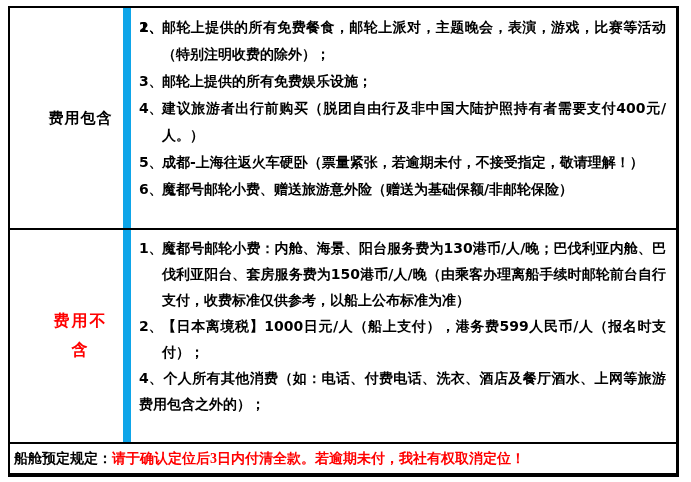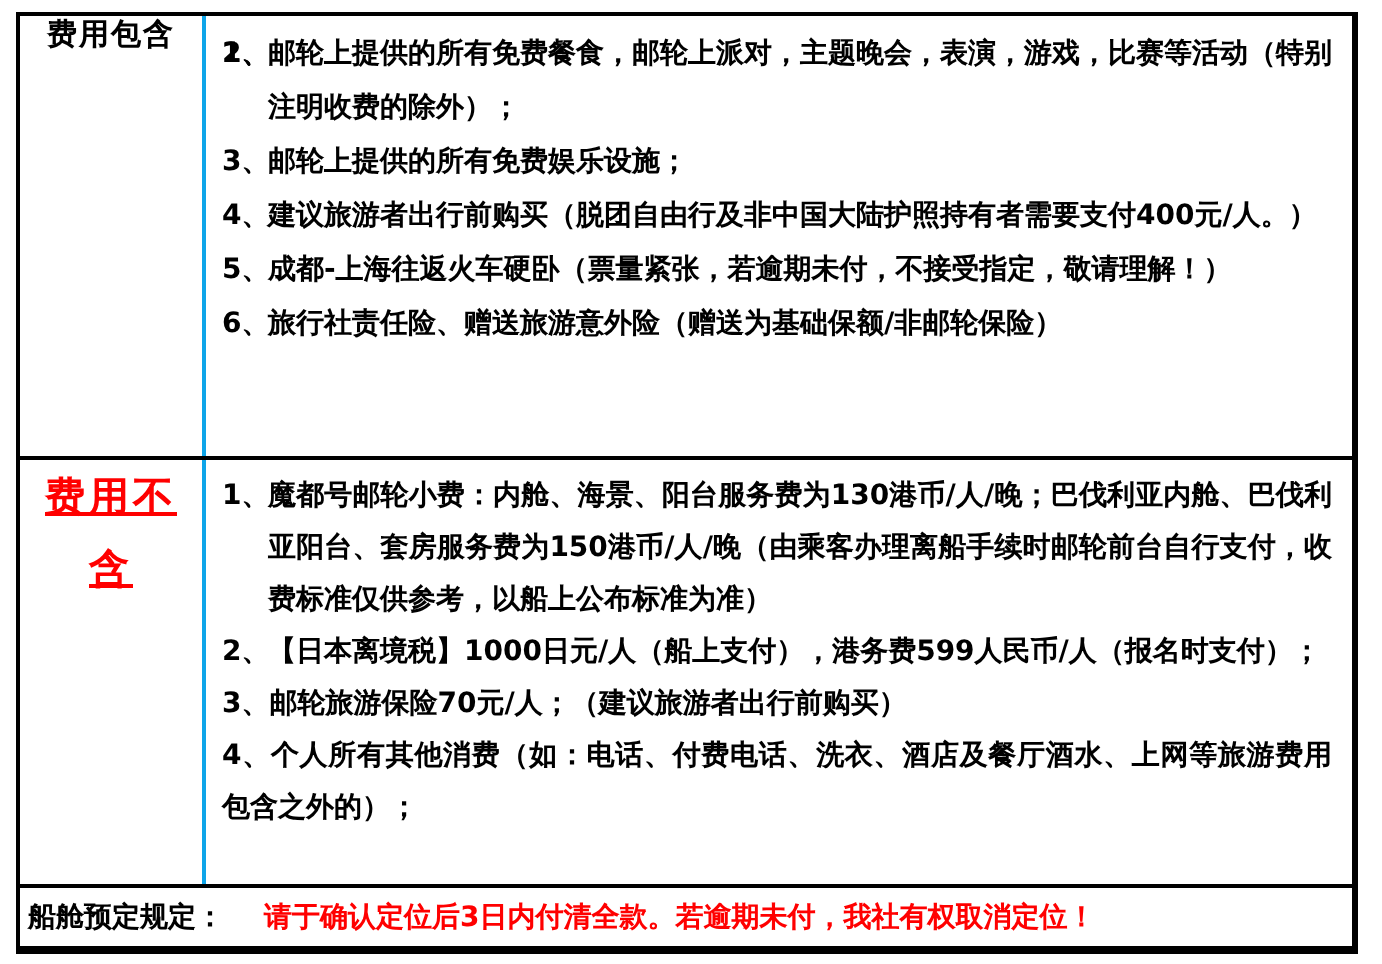--- a/index.html
+++ b/index.html
@@ -20,42 +20,43 @@
     left: 8px;
     top: 6px;
     width: 671px;
     border: 2px solid #000;
     border-right-width: 3px;
     border-bottom-width: 4px;
     background: #fff;
   }
 
   .row { display: flex; border-bottom: 2px solid #000; }
-  .row:last-child { border-bottom: none; }
+  .row:last-child { border-bottom: none; font-family: Liberation Serif, serif; }
 
   .label-cell {
     flex: 0 0 93px;
     width: 93px;
-    border-right: 2px solid #0ea5e9;
+    border-right: 8px solid #0ea5e9;
     display: flex;
+    align-items: center;
     justify-content: center;
     text-align: center;
+    margin-left: 28px;
   }
   .label-include {
     font-size: 15px;
     letter-spacing: 1px;
     color: #000000;
   }
   .label-exclude {
-    font-size: 20px;
+    font-size: 16px;
     line-height: 1.8;
     color: #ff0000;
     width: 66px;
     letter-spacing: 2px;
-    text-decoration: underline;
   }
 
   .content-cell {
     flex: 1 1 auto;
     padding: 5px 10px 2px 8px;
     font-size: 14px;
     overflow: hidden;
   }
 
   .row-include { height: 222px; }
@@ -71,49 +72,48 @@
   .footer-row {
     height: 29px;
     display: flex;
     align-items: center;
     padding: 2px 4px;
     font-size: 14px;
     white-space: nowrap;
     overflow: hidden;
   }
   .footer-label { color: #000000; }
-  .footer-notice { color: #ff0000; margin-left: 20px; }
+  .footer-notice { color: #ff0000; }
 </style>
 </head>
 <body>
 
 <div class="doc-table">
 
   <div class="row row-include">
     <div class="label-cell">
       <span class="label-include">费用包含</span>
     </div>
     <div class="content-cell">
         <div class="item hang"><span class="num">1、</span></div>
         <div class="item hang"><span class="num">2、</span><span class="txt">邮轮上提供的所有免费餐食，邮轮上派对，主题晚会，表演，游戏，比赛等活动（特别注明收费的除外）；</span></div>
         <div class="item hang"><span class="num">3、</span><span class="txt">邮轮上提供的所有免费娱乐设施；</span></div>
         <div class="item hang"><span class="num">4、</span><span class="txt">建议旅游者出行前购买（脱团自由行及非中国大陆护照持有者需要支付400元/人。）</span></div>
         <div class="item hang"><span class="num">5、</span><span class="txt">成都-上海往返火车硬卧（票量紧张，若逾期未付，不接受指定，敬请理解！）</span></div>
-        <div class="item hang"><span class="num">6、</span><span class="txt">旅行社责任险、赠送旅游意外险（赠送为基础保额/非邮轮保险）</span></div>
+        <div class="item hang"><span class="num">6、</span><span class="txt">魔都号邮轮小费、赠送旅游意外险（赠送为基础保额/非邮轮保险）</span></div>
       </div>
   </div>
 
   <div class="row row-exclude">
     <div class="label-cell">
       <span class="label-exclude">费用不含</span>
     </div>
     <div class="content-cell">
         <div class="item hang"><span class="num">1、</span><span class="txt">魔都号邮轮小费：内舱、海景、阳台服务费为130港币/人/晚；巴伐利亚内舱、巴伐利亚阳台、套房服务费为150港币/人/晚（由乘客办理离船手续时邮轮前台自行支付，收费标准仅供参考，以船上公布标准为准）</span></div>
         <div class="item hang"><span class="num">2、</span><span class="txt">【日本离境税】1000日元/人（船上支付），港务费599人民币/人（报名时支付）；</span></div>
-        <div class="item flush"><span class="num">3、</span><span class="txt">邮轮旅游保险70元/人；（建议旅游者出行前购买）</span></div>
         <div class="item flush"><span class="num">4、</span><span class="txt">个人所有其他消费（如：电话、付费电话、洗衣、酒店及餐厅酒水、上网等旅游费用包含之外的）；</span></div>
       </div>
   </div>
 
   <div class="row footer-row">
     <span class="footer-label">船舱预定规定：</span>
     <span class="footer-notice">请于确认定位后3日内付清全款。若逾期未付，我社有权取消定位！</span>
   </div>
 
 </div>

